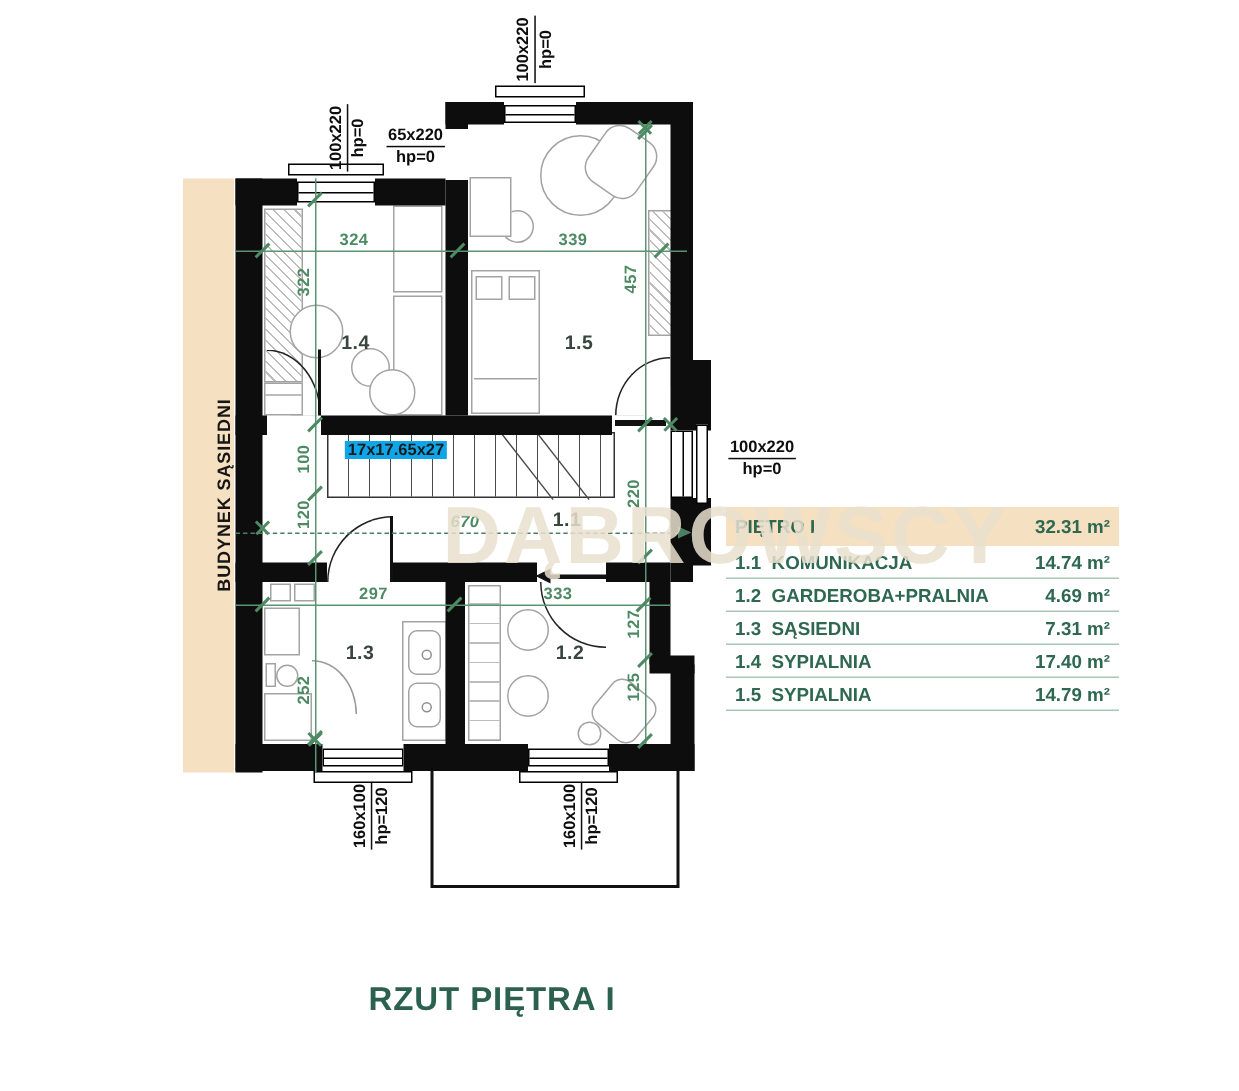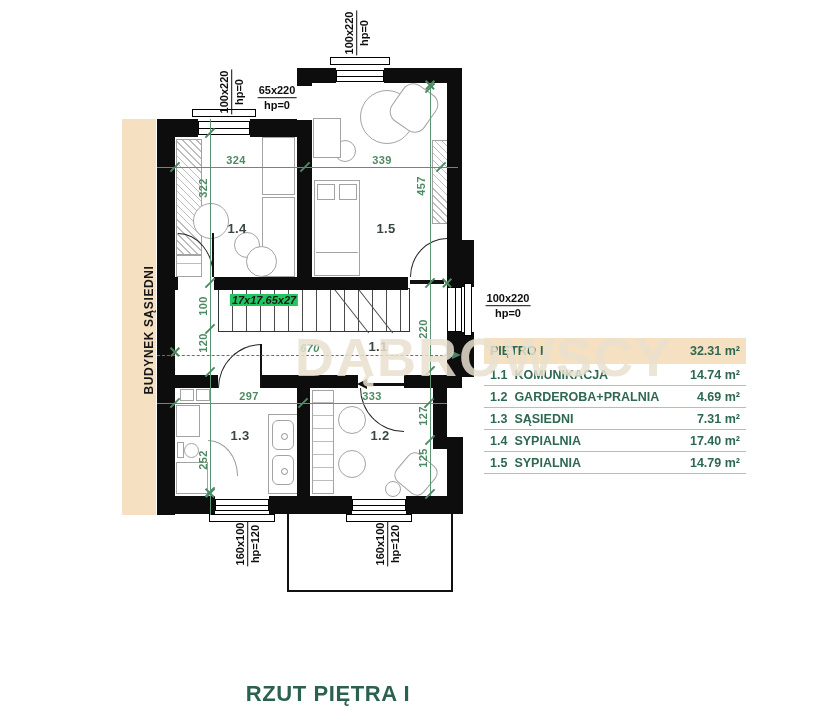--- a/index.html
+++ b/index.html
@@ -13,22 +13,22 @@
   .lbl{position:absolute;transform:translate(-50%,-50%);white-space:nowrap;z-index:4;}
   .lbl.v{transform:translate(-50%,-50%) rotate(-90deg);}
   .dim{font-size:11px;color:#4d8a63;font-weight:700;letter-spacing:.3px;}
   .room{font-size:13px;color:#39463f;font-weight:700;letter-spacing:.3px;}
   .neigh{font-size:12px;color:#161616;font-weight:700;letter-spacing:.6px;}
   .olabel{position:absolute;display:flex;flex-direction:column;align-items:center;
           font-size:11px;line-height:1.3;color:#0d0d0d;z-index:4;font-weight:700;
           transform:translate(-50%,-50%);white-space:nowrap;}
   .olabel.v{transform:translate(-50%,-50%) rotate(-90deg);}
   .olabel .sz{border-bottom:1px solid #0d0d0d;padding:0 1px;}
-  .chip{position:absolute;transform:translate(-50%,-50%);background:#22c55e;padding:0 2px;
-        font-size:11px;font-weight:700;color:#1a1a1a;z-index:3;white-space:nowrap;font-style:italic;}
+  .chip{position:absolute;transform:translate(-50%,-50%);background:#0ea5e9;padding:0 2px;
+        font-size:11px;font-weight:700;color:#1a1a1a;z-index:3;white-space:nowrap;}
   
   .gline{position:absolute;background:#5b9472;z-index:3;}
   .dashline{position:absolute;border-top:1px dashed #4f7f63;z-index:3;}
   .tick{position:absolute;width:13px;height:2px;background:#4d8a63;z-index:3;
         transform:translate(-50%,-50%) rotate(-45deg);}
   .star{position:absolute;width:12px;height:12px;z-index:3;transform:translate(-50%,-50%);}
   .star i{position:absolute;left:0;top:5px;width:12px;height:1.5px;background:#4d8a63;display:block;}
   .star i.a{transform:rotate(45deg);} .star i.b{transform:rotate(-45deg);}
   .arrow-r{position:absolute;width:0;height:0;border-top:4px solid transparent;border-bottom:4px solid transparent;
            border-left:9px solid #4f7f63;z-index:3;}
@@ -52,21 +52,21 @@
   .legend{position:absolute;left:484px;top:338px;width:262px;z-index:5;color:#2e6851;}
   .thead{display:flex;justify-content:space-between;align-items:center;background:#f5e0c1;
          height:26px;padding:0 6px;font-size:12.5px;font-weight:700;}
   .trow{display:flex;justify-content:space-between;align-items:center;height:21px;padding:0 6px;
         border-bottom:1px solid #a9c6b3;font-size:12.5px;font-weight:700;}
   .trow .nm{display:flex;gap:7px;}
   
   .watermark{position:absolute;left:295px;top:326px;font-size:54px;font-weight:700;letter-spacing:2px;
              color:rgba(233,223,206,0.85);z-index:6;pointer-events:none;white-space:nowrap;}
   .title{position:absolute;left:328px;top:666px;transform:translate(-50%,-50%);
-         font-size:22px;font-weight:700;letter-spacing:.6px;color:#2c6150;z-index:4;white-space:nowrap;margin-top:28px;}
+         font-size:22px;font-weight:700;letter-spacing:.6px;color:#2c6150;z-index:4;white-space:nowrap;}
 </style>
 </head>
 <body>
 
 <div class="stage">
 
   <div class="strip"></div>
   <div class="lbl v neigh" style="left:149px;top:330px;">BUDYNEK SĄSIEDNI</div>
 
   <div class="balcony"></div>

